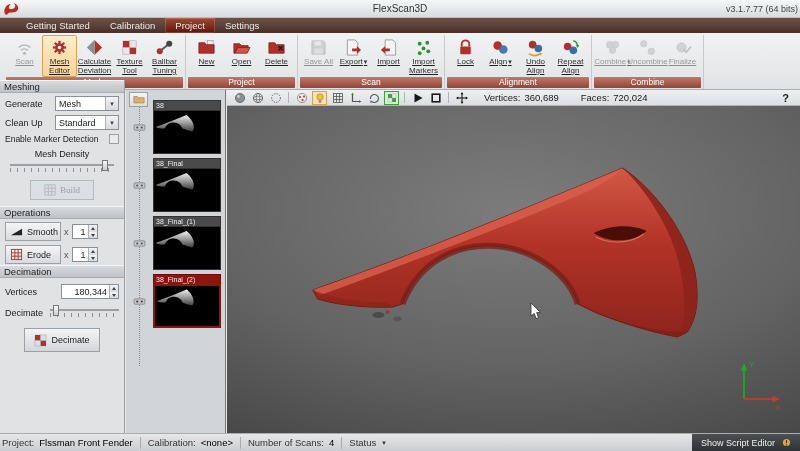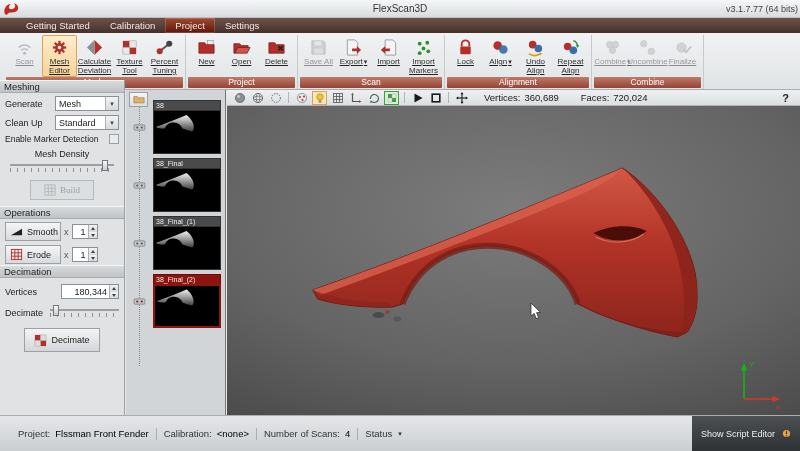--- a/index.html
+++ b/index.html
@@ -121,23 +121,23 @@
   .vstats .gap { width:14px; }
   .vhelp { margin-left:auto; font-weight:bold; font-size:11px; padding-right:6px; color:#222; }
   .vcanvas { position:absolute; top:16px; left:0; right:0; bottom:0;
     background: radial-gradient(ellipse 95% 85% at 50% 32%, #7c7c7c, #646464 55%, #454545 100%);
     overflow:hidden; }
   .fendersvg { position:absolute; left:0; top:0; width:100%; height:100%; }
   .axiswidget { position:absolute; right:14px; bottom:20px; width:56px; height:56px; }
   .cursorsvg { position:absolute; left:303px; top:197px; width:12px; height:18px; }
 
   
-  .statusbar { position:absolute; left:0; right:0; bottom:0; height:36px;
+  .statusbar { position:absolute; left:0; right:0; bottom:0; height:18px;
     background:linear-gradient(#e5e7e9,#cbced1); border-top:1px solid #a9adb0;
-    display:flex; align-items:center; font-size:9.5px; padding-left:18px; gap:7px; }
+    display:flex; align-items:center; font-size:9.5px; padding-left:2px; gap:7px; }
   .ssep { width:1px; height:12px; background:#a9adb0; }
   .sgroup { display:flex; gap:5px; align-items:center; }
   .slab { color:#333; }
   .sval { color:#000; }
   .scriptbtn { margin-left:auto; height:100%; background:linear-gradient(#4c5053,#2e3234);
     color:#eee; display:flex; align-items:center; padding:0 9px; font-size:9px; gap:7px; }
   .hiddefs { position:absolute; width:0; height:0; overflow:hidden; }
 </style>
 </head>
 <body>
@@ -229,21 +229,21 @@
           <div class="rlabel"><span>Texture Tool</span></div>
         </div>
         <div class="rbtn">
           <span class="ricon">
             <svg viewBox="0 0 20 20">
                 <line x1="5" y1="14" x2="15" y2="6" stroke="#555" stroke-width="2"></line>
                 <circle cx="5" cy="14" r="3.2" fill="#b3302a"></circle>
                 <circle cx="15" cy="6" r="3.2" fill="#444"></circle>
               </svg>
             </span>
-          <div class="rlabel"><span>Percent Tuning</span></div>
+          <div class="rlabel"><span>Ballbar Tuning</span></div>
         </div>
       </div>
       <div class="rgrouplabel">Mode</div>
     </div>
 
     <div class="rgroup">
       <div class="rbuttons">
         <div class="rbtn">
           <span class="ricon">
             <svg viewBox="0 0 20 20">

